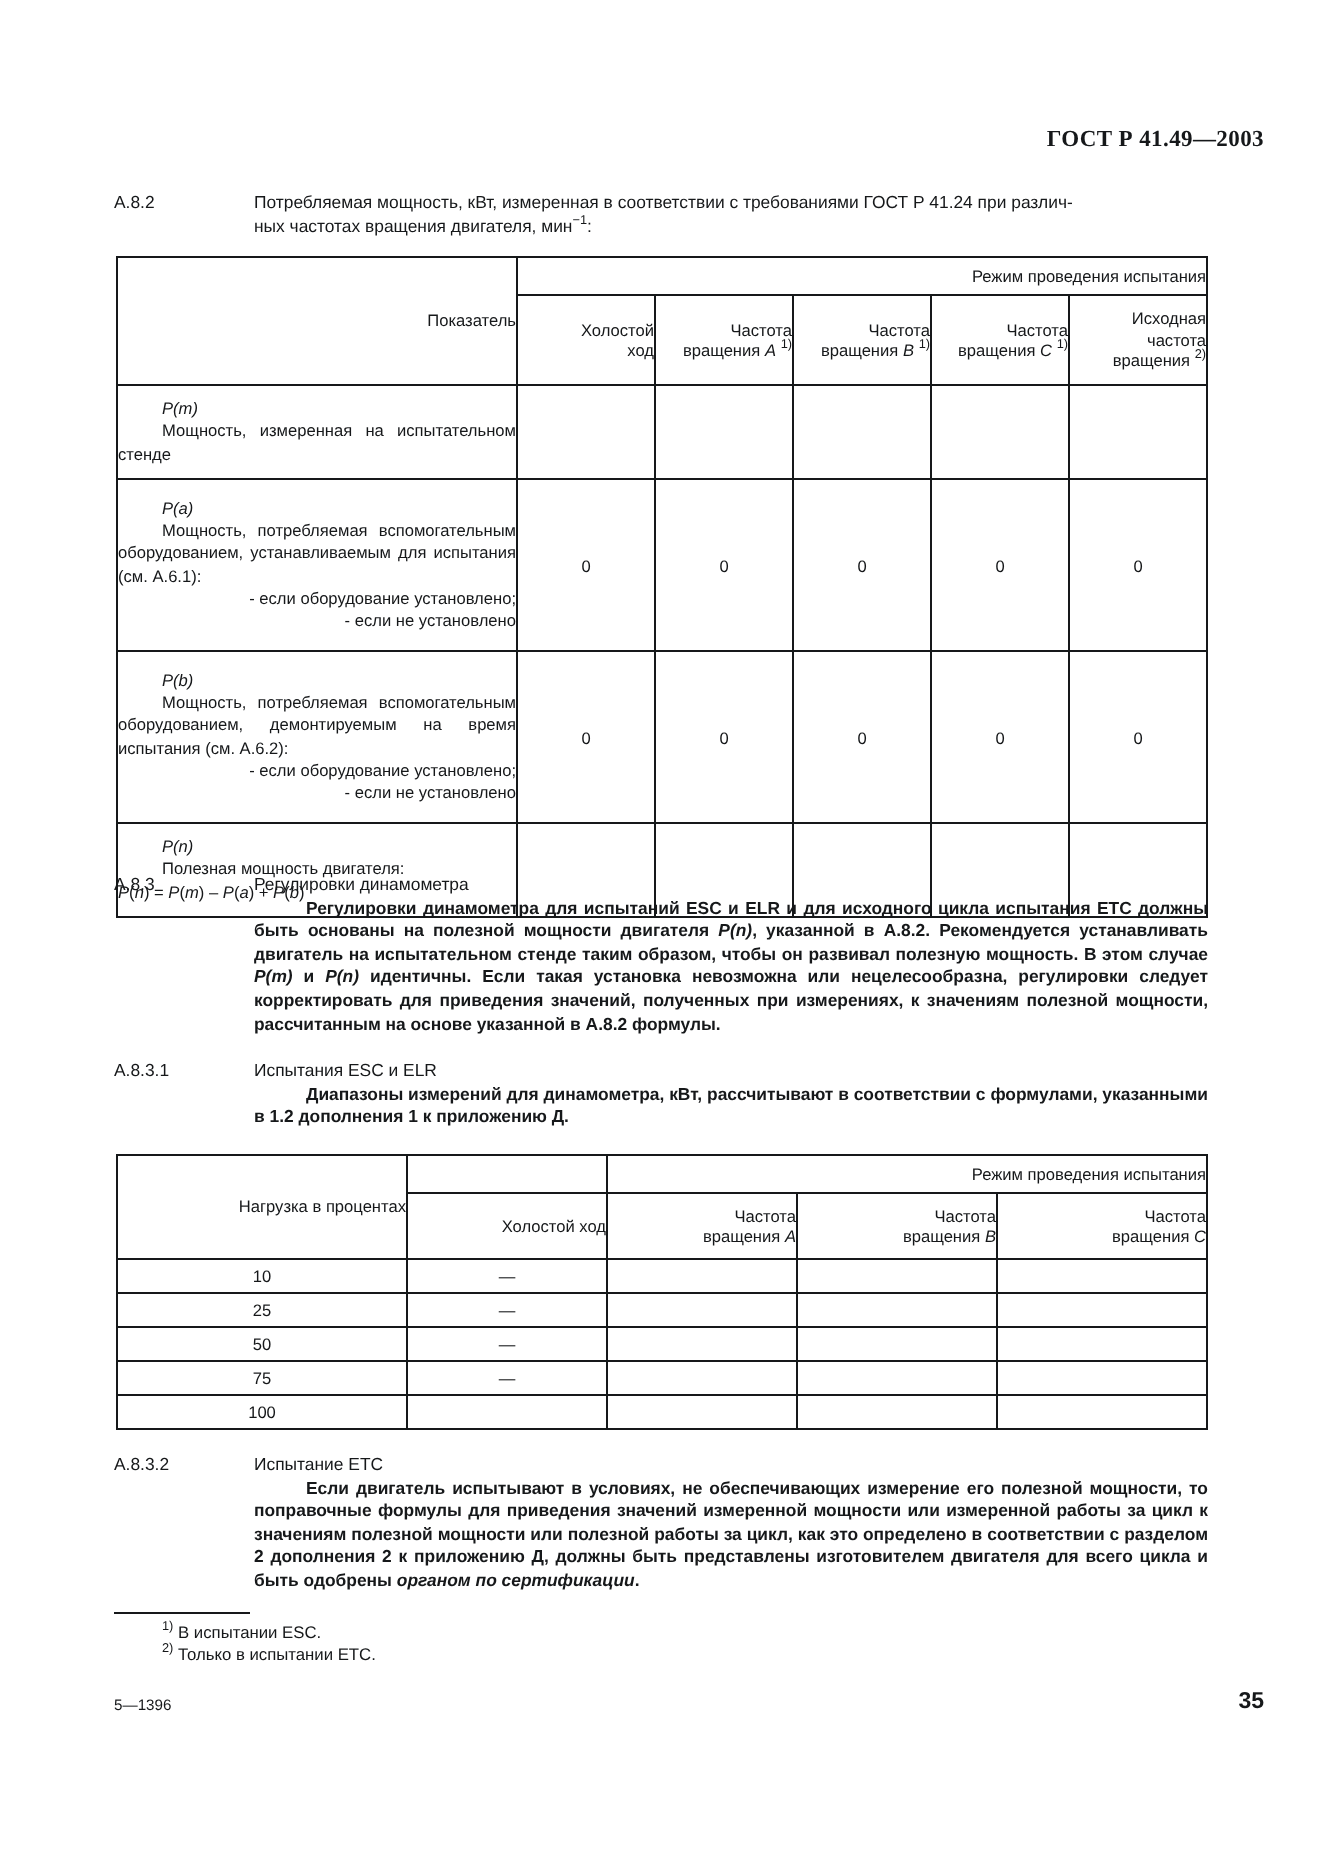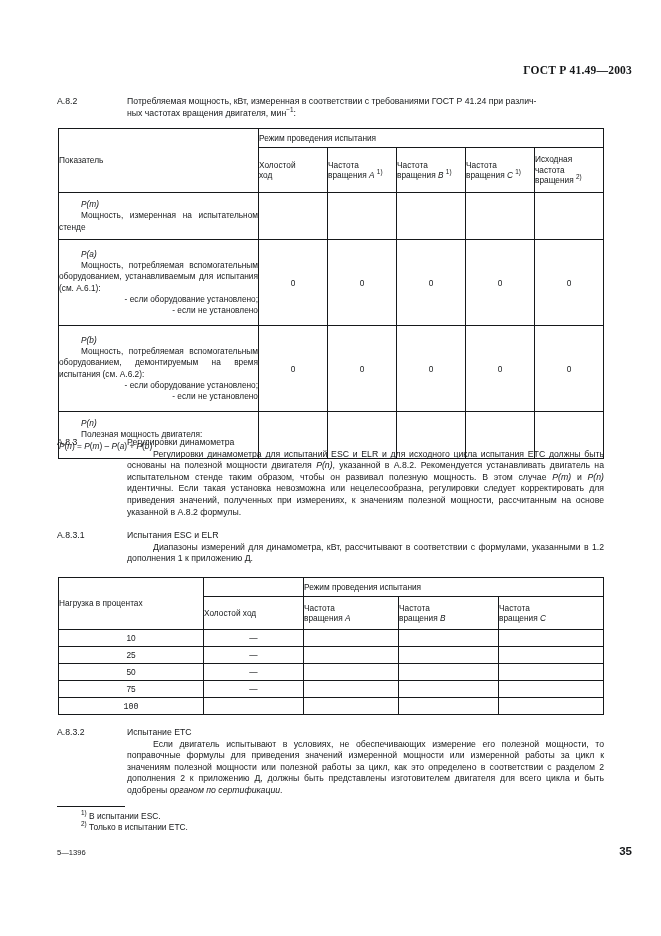--- a/index.html
+++ b/index.html
@@ -53,41 +53,42 @@
     margin-left: 70px;
     font-size: 8.7px;
     line-height: 11.6px;
     text-align: justify;
   }
   .clause .body p {
     margin: 0;
   }
   .clause .body p.ind {
     text-indent: 26px;
+    font-weight: bold;
   }
   .clause .body p.title {
     text-indent: 0;
   }
   i { font-style: italic; }
 
   
   table.gost {
     position: absolute;
     border-collapse: collapse;
     font-size: 8.3px;
     table-layout: fixed;
   }
   table.gost td, table.gost th {
     border: 1px solid #16181a;
     padding: 0;
     font-weight: normal;
     vertical-align: middle;
   }
   .hcell {
-    text-align: left;
+    text-align: right;
     line-height: 10.5px;
     padding: 3px 2px;
   }
   .lbl {
     padding: 3px 8px 4px 7px;
     line-height: 11.2px;
     text-align: justify;
     vertical-align: top;
   }
   .lbl .var {
@@ -301,21 +302,21 @@
           <td class="ctr mid"></td>
         </tr>
         <tr>
           <td class="ctr mid" style="height: 16px;">75</td>
           <td class="ctr mid">—</td>
           <td class="ctr mid"></td>
           <td class="ctr mid"></td>
           <td class="ctr mid"></td>
         </tr>
         <tr>
-          <td class="ctr mid" style="height: 16px; font-family: Liberation Mono, monospace;">100</td>
+          <td class="ctr mid" style="height: 16px;">100</td>
           <td class="ctr mid"></td>
           <td class="ctr mid"></td>
           <td class="ctr mid"></td>
           <td class="ctr mid"></td>
         </tr>
       </tbody>
   </table>
 
   <div class="clause" style="top:727px;">
     <div class="num">A.8.3.2</div>

